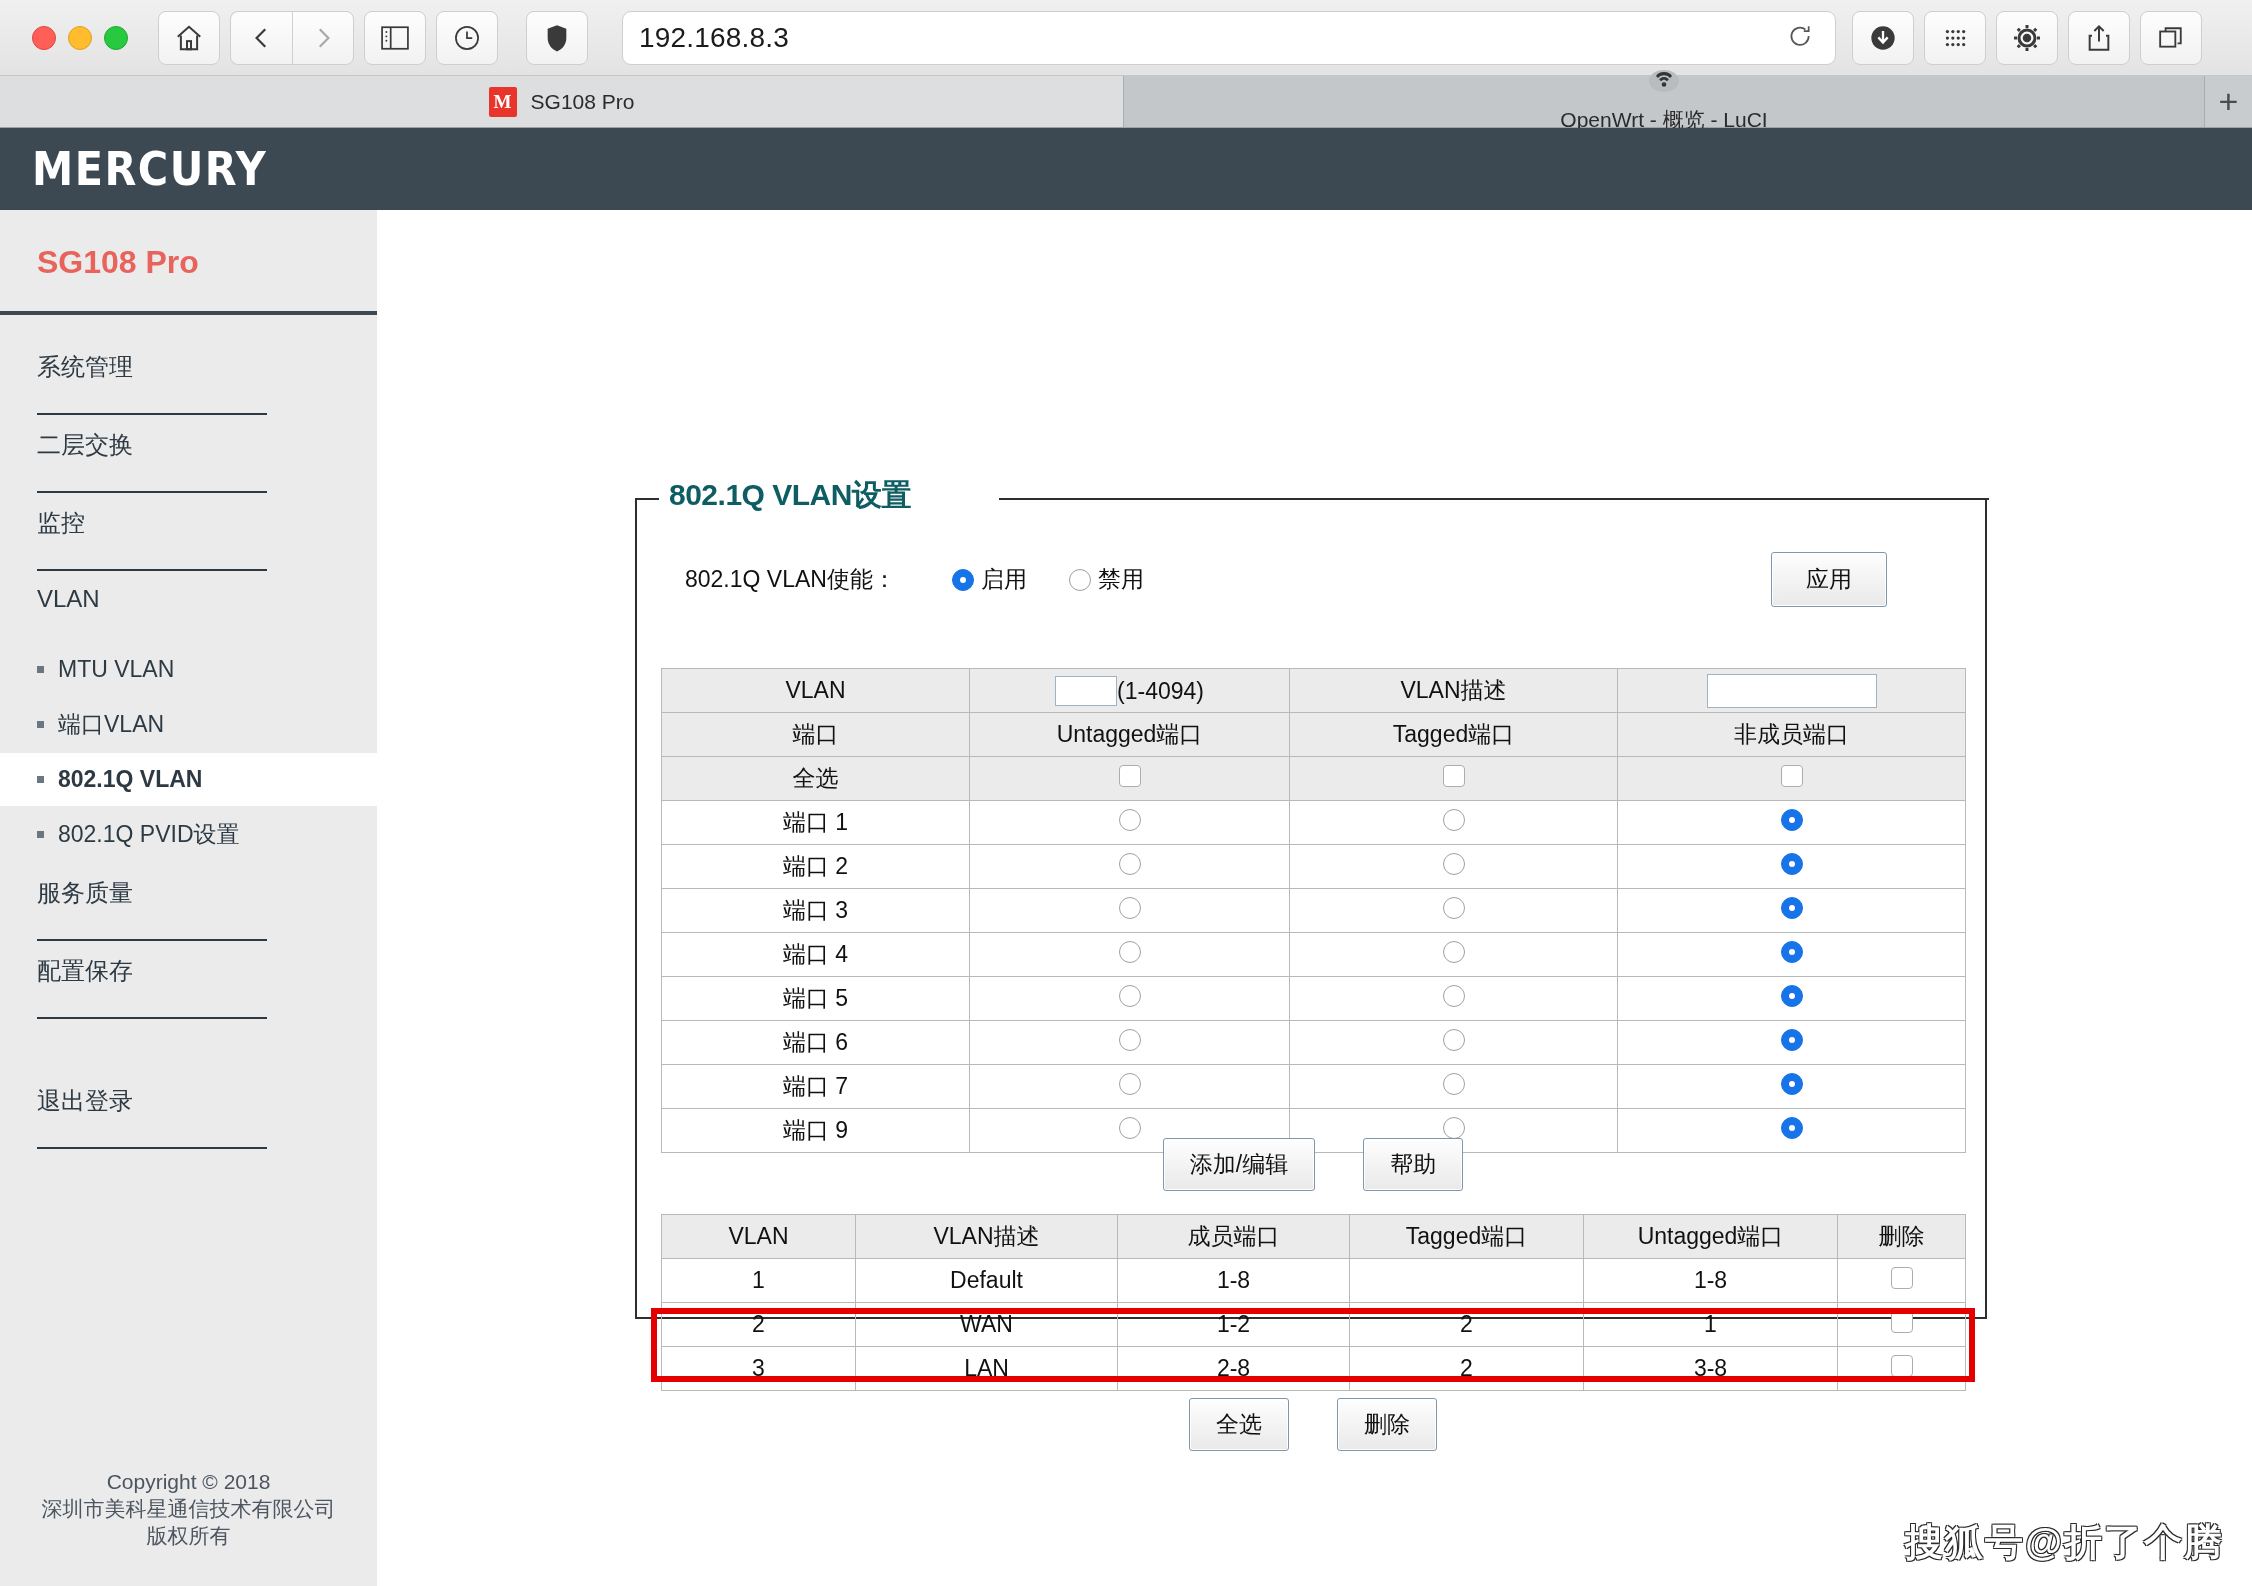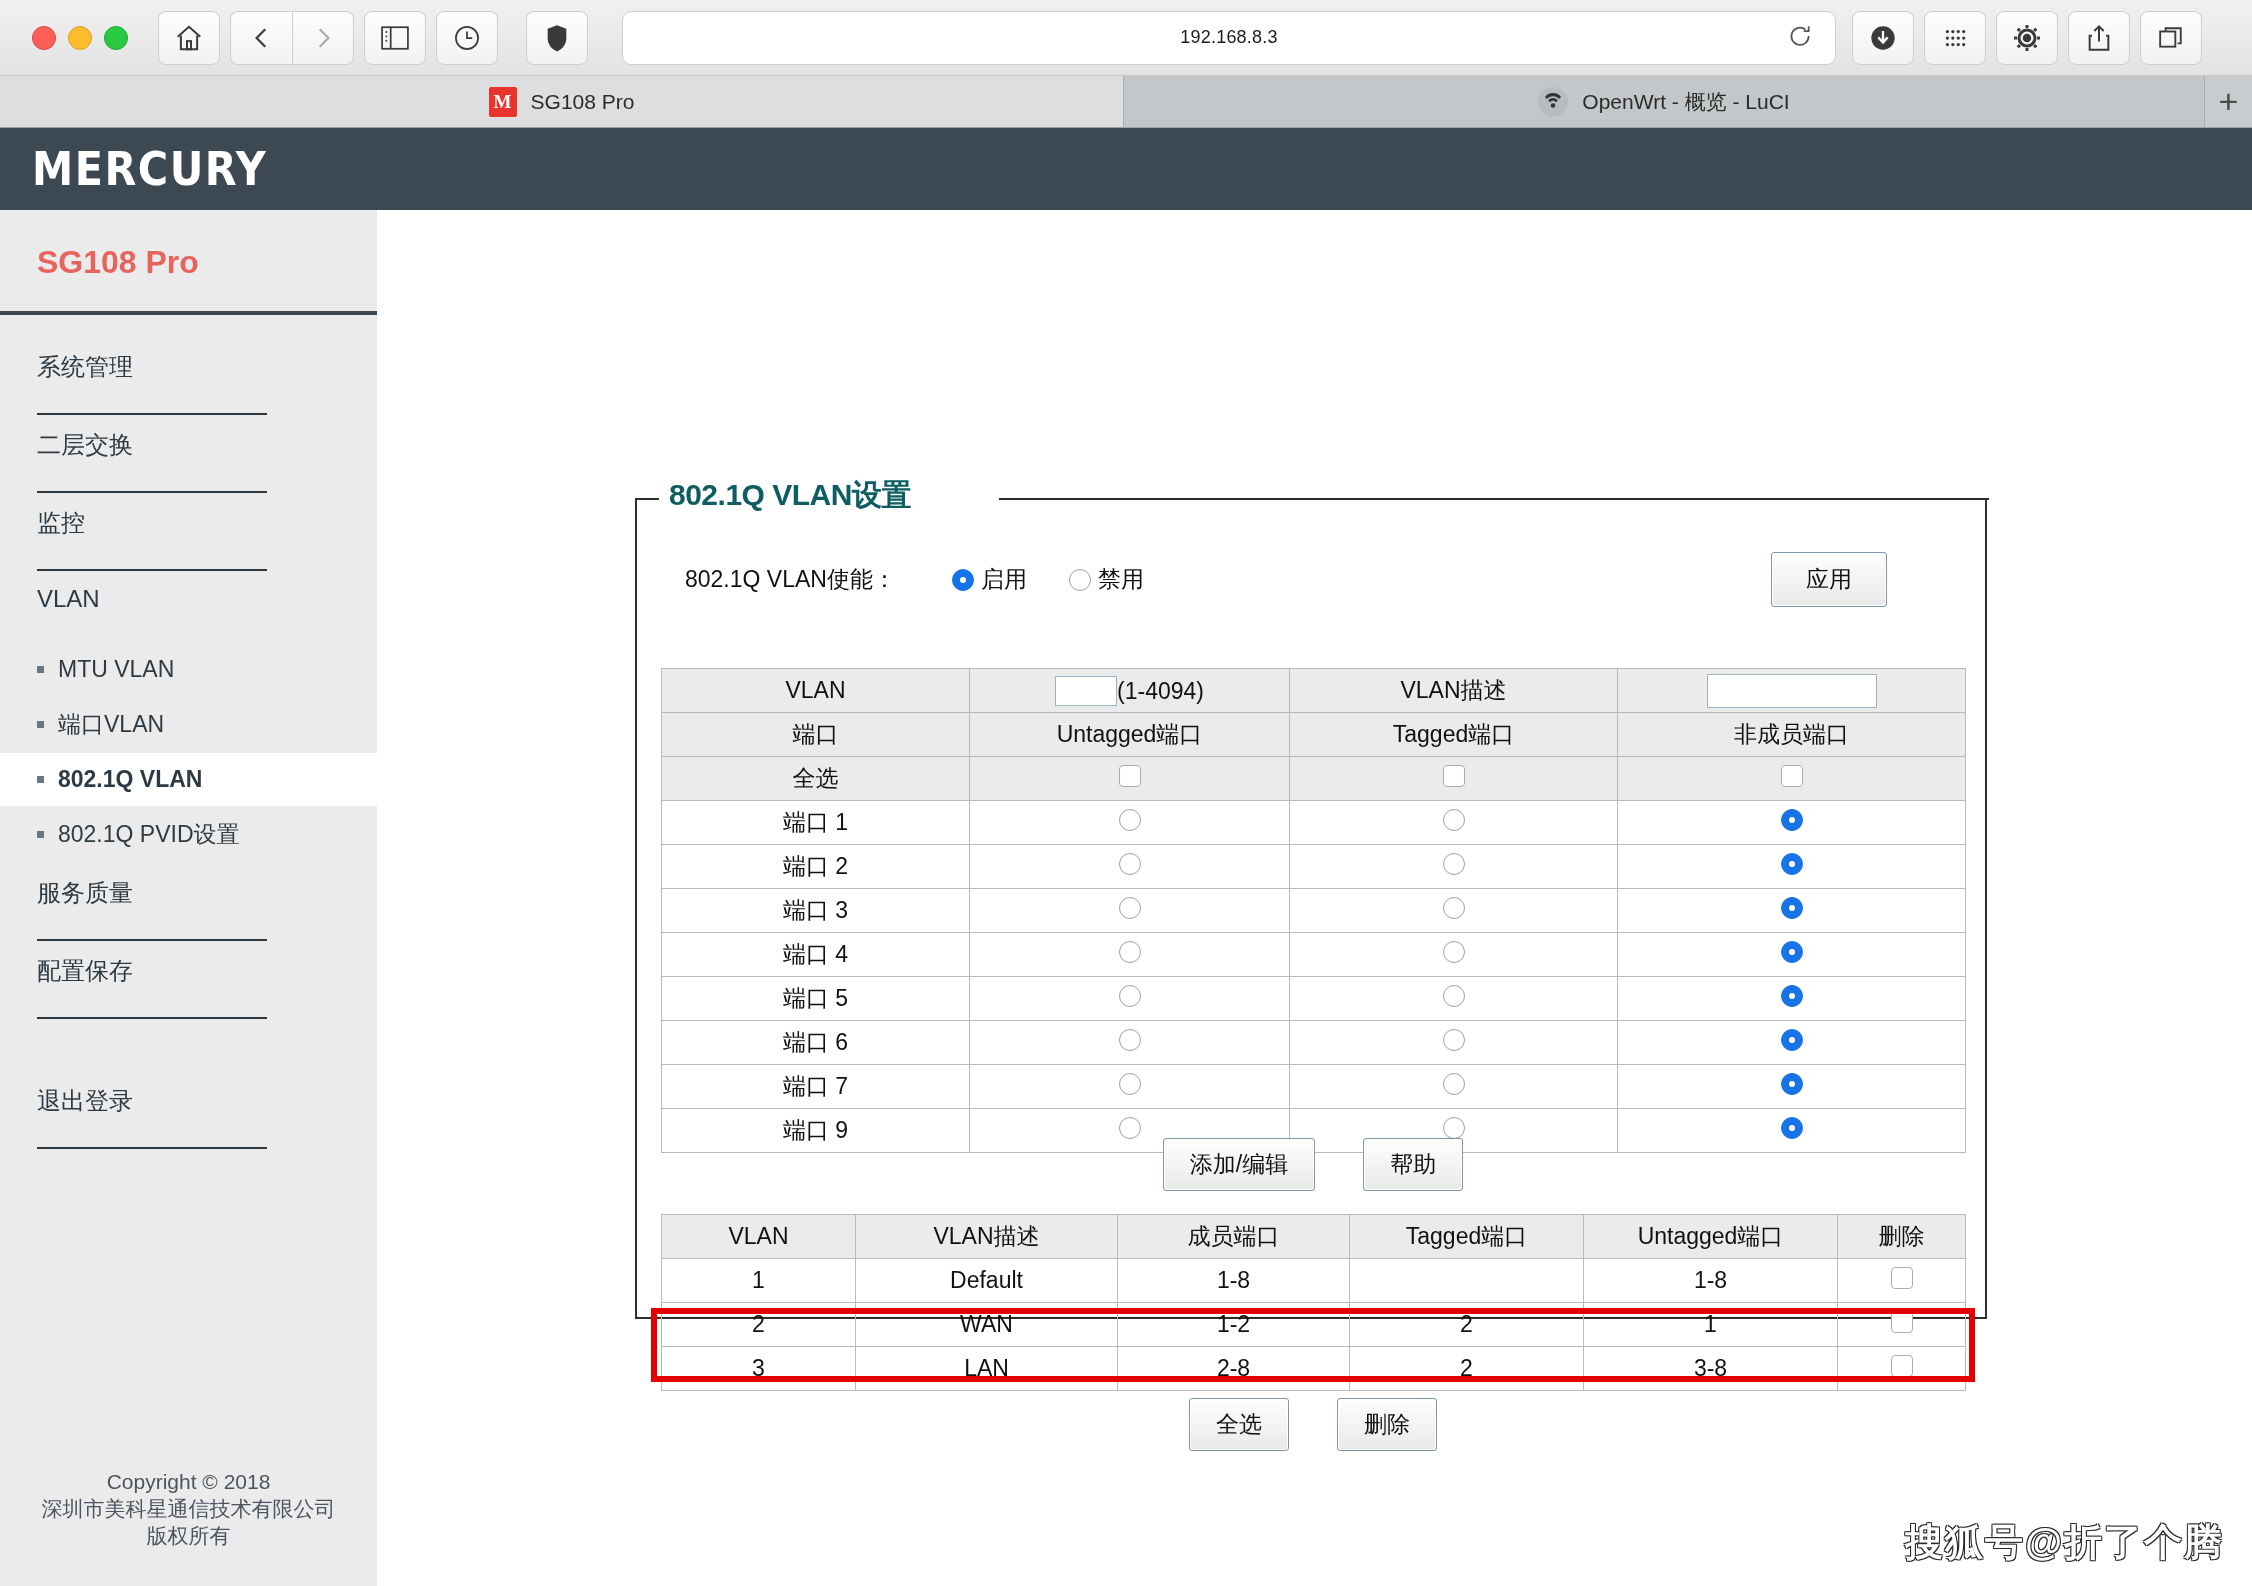--- a/index.html
+++ b/index.html
@@ -41,42 +41,43 @@
   .url-bar {
     flex: 1; height: 54px;
     background: #ffffff;
     border: 1px solid #cfcfcf;
     border-radius: 9px;
     display: flex; align-items: center;
     position: relative;
     margin: 0 16px 0 6px;
   }
   .url-text {
-    flex: 1; text-align: center;
-    font-size: 18px; color: #1b1b1b;
+    flex: 1; text-align: left;
+    font-size: 28px; color: #1b1b1b;
     letter-spacing: 0.2px;
+    margin-left: 16px;
   }
   .reload-icon { position: absolute; right: 22px; top: 50%; transform: translateY(-50%); }
 
   
   .tab-strip {
     width: 2252px; height: 52px;
     background: #c9ccce;
     display: flex; align-items: stretch;
     border-bottom: 1px solid #9ea2a5;
   }
   .tab {
     display: flex; align-items: center; justify-content: center;
     gap: 14px;
     font-size: 21px; color: #2b2b2b;
     border-right: 1px solid #a9adb0;
     position: relative;
   }
   .tab.active { background: #dcdedf; width: 1124px; }
-  .tab.inactive { background: #c4c7c9; width: 1081px; }
+  .tab.inactive { background: #c4c7c9; width: 1081px; flex-direction: column; }
   .tab-fav-merc {
     width: 28px; height: 30px;
     background: #e8342a;
     color: #fff; font-weight: bold; font-size: 19px;
     display: flex; align-items: center; justify-content: center;
     border-radius: 2px;
     font-family: "Liberation Serif", serif;
   }
   .tab-fav-wrt {
     width: 30px; height: 30px; border-radius: 50%;

